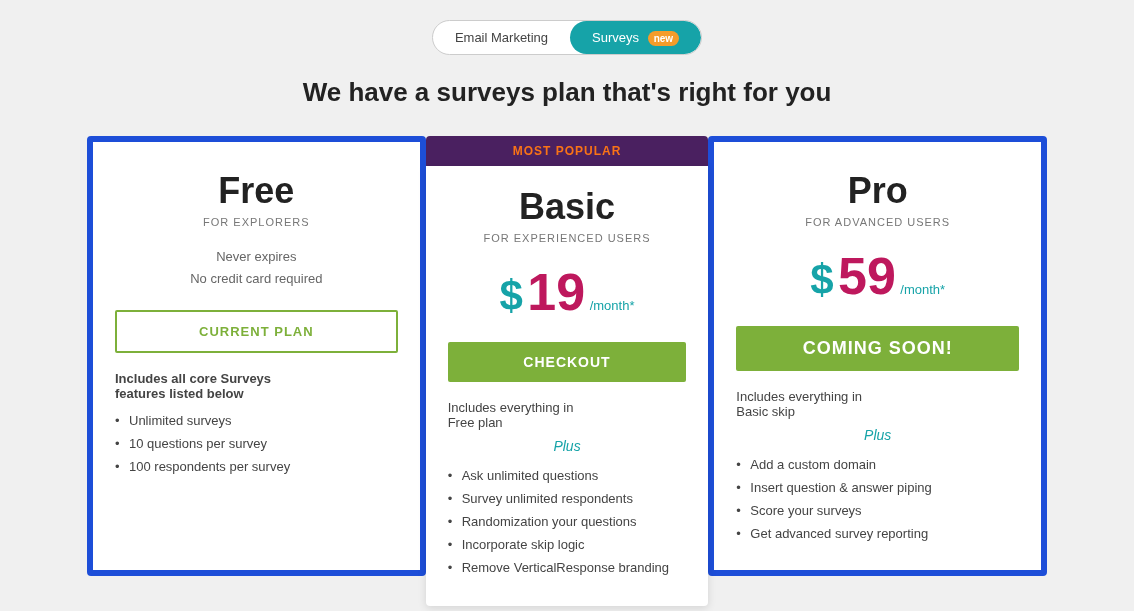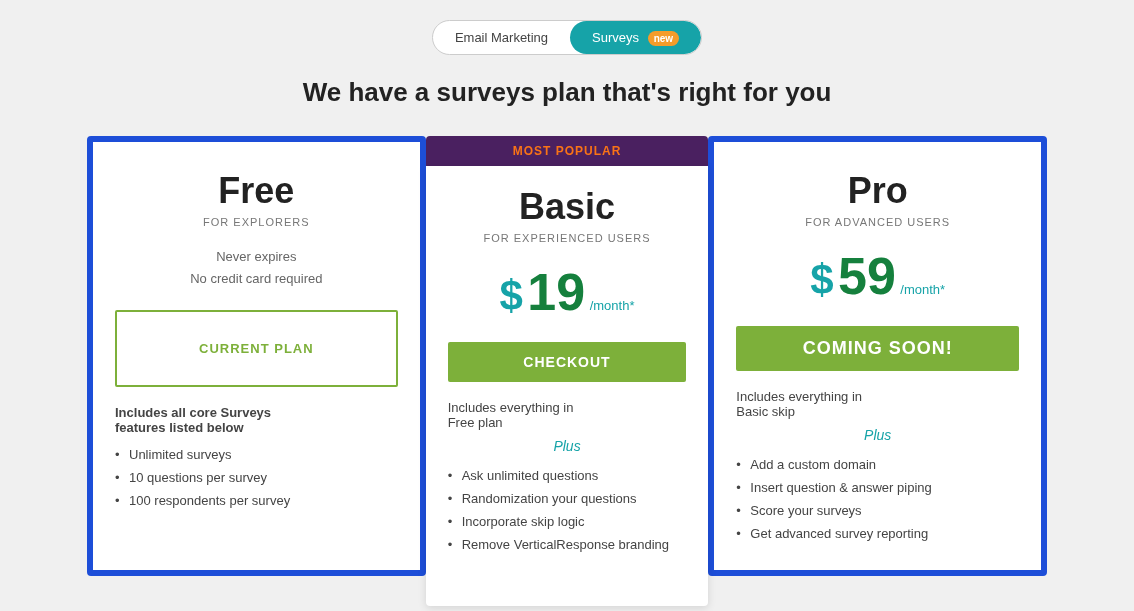--- a/index.html
+++ b/index.html
@@ -115,42 +115,42 @@
       margin: 18px 0 20px;
     }
 
     .price-dollar {
       color: #16a3a8;
       font-size: 42px;
       font-weight: bold;
     }
 
     .price-amount {
-      color: #15803d;
+      color: #be185d;
       font-size: 52px;
       font-weight: bold;
     }
 
     .price-period {
       color: #16a3a8;
       font-size: 13px;
     }
 
     .never-expires {
       text-align: center;
       color: #666;
       font-size: 13px;
       margin-bottom: 20px;
       line-height: 1.7;
     }
 
     .btn-current {
       display: block;
       width: 100%;
-      padding: 29px;
+      padding: 12px;
       border: 2px solid #7db03a;
       background: #fff;
       color: #7db03a;
       font-size: 13px;
       font-weight: bold;
       text-align: center;
       cursor: pointer;
       letter-spacing: 1px;
       border-radius: 2px;
       margin-bottom: 18px;
@@ -278,20 +278,21 @@
         <span class="price-period">/month*</span>
       </div>
       <button class="btn-checkout">CHECKOUT</button>
       <p class="includes-text">
         <span>Includes everything in</span><br>
         <span>Free plan</span>
       </p>
       <div class="plus-label">Plus</div>
       <ul class="feature-list">
         <li>Ask unlimited questions</li>
+        <li>Survey unlimited respondents</li>
         <li>Randomization your questions</li>
         <li>Incorporate skip logic</li>
         <li>Remove VerticalResponse branding</li>
       </ul>
     </div>
   </div>
 
   <div class="plan-card">
     <div class="plan-name">Pro</div>
     <div class="plan-subtitle">FOR ADVANCED USERS</div>

